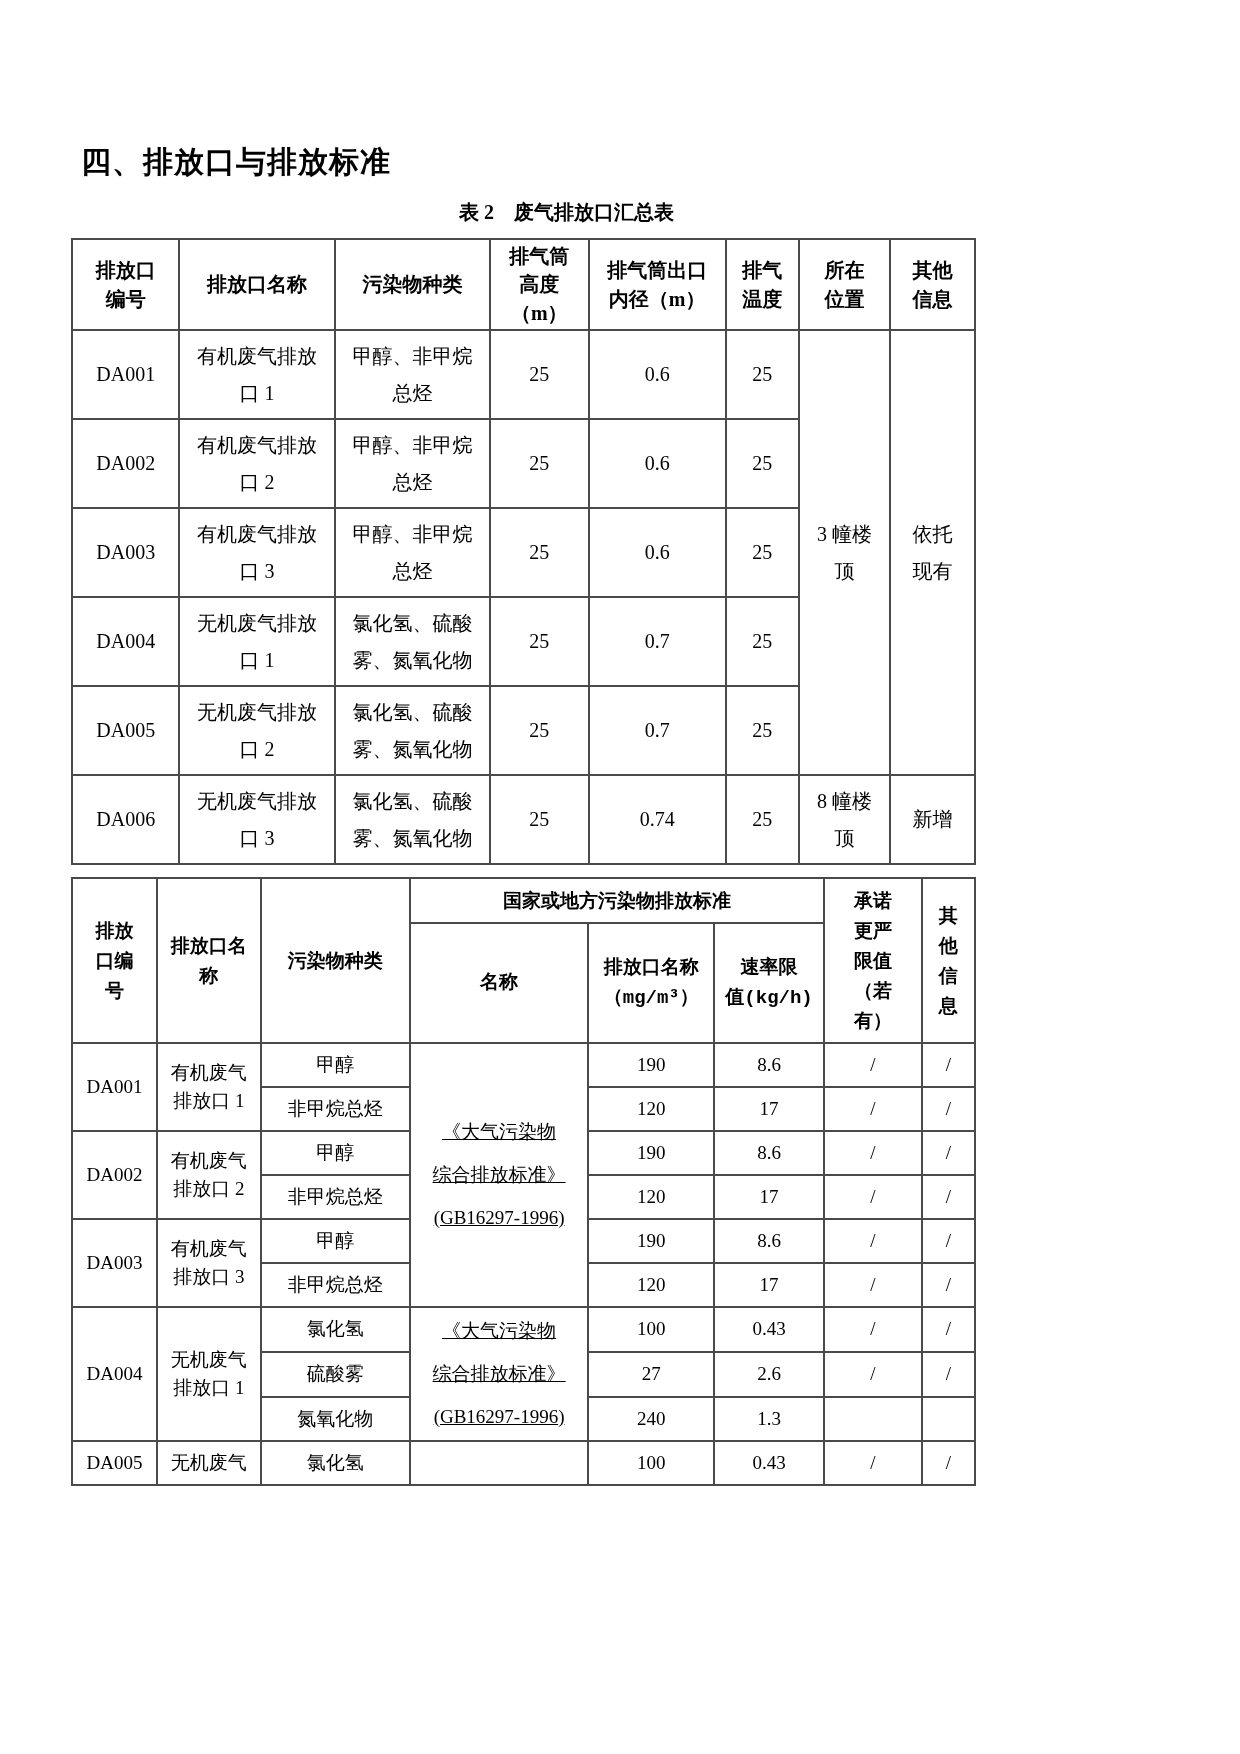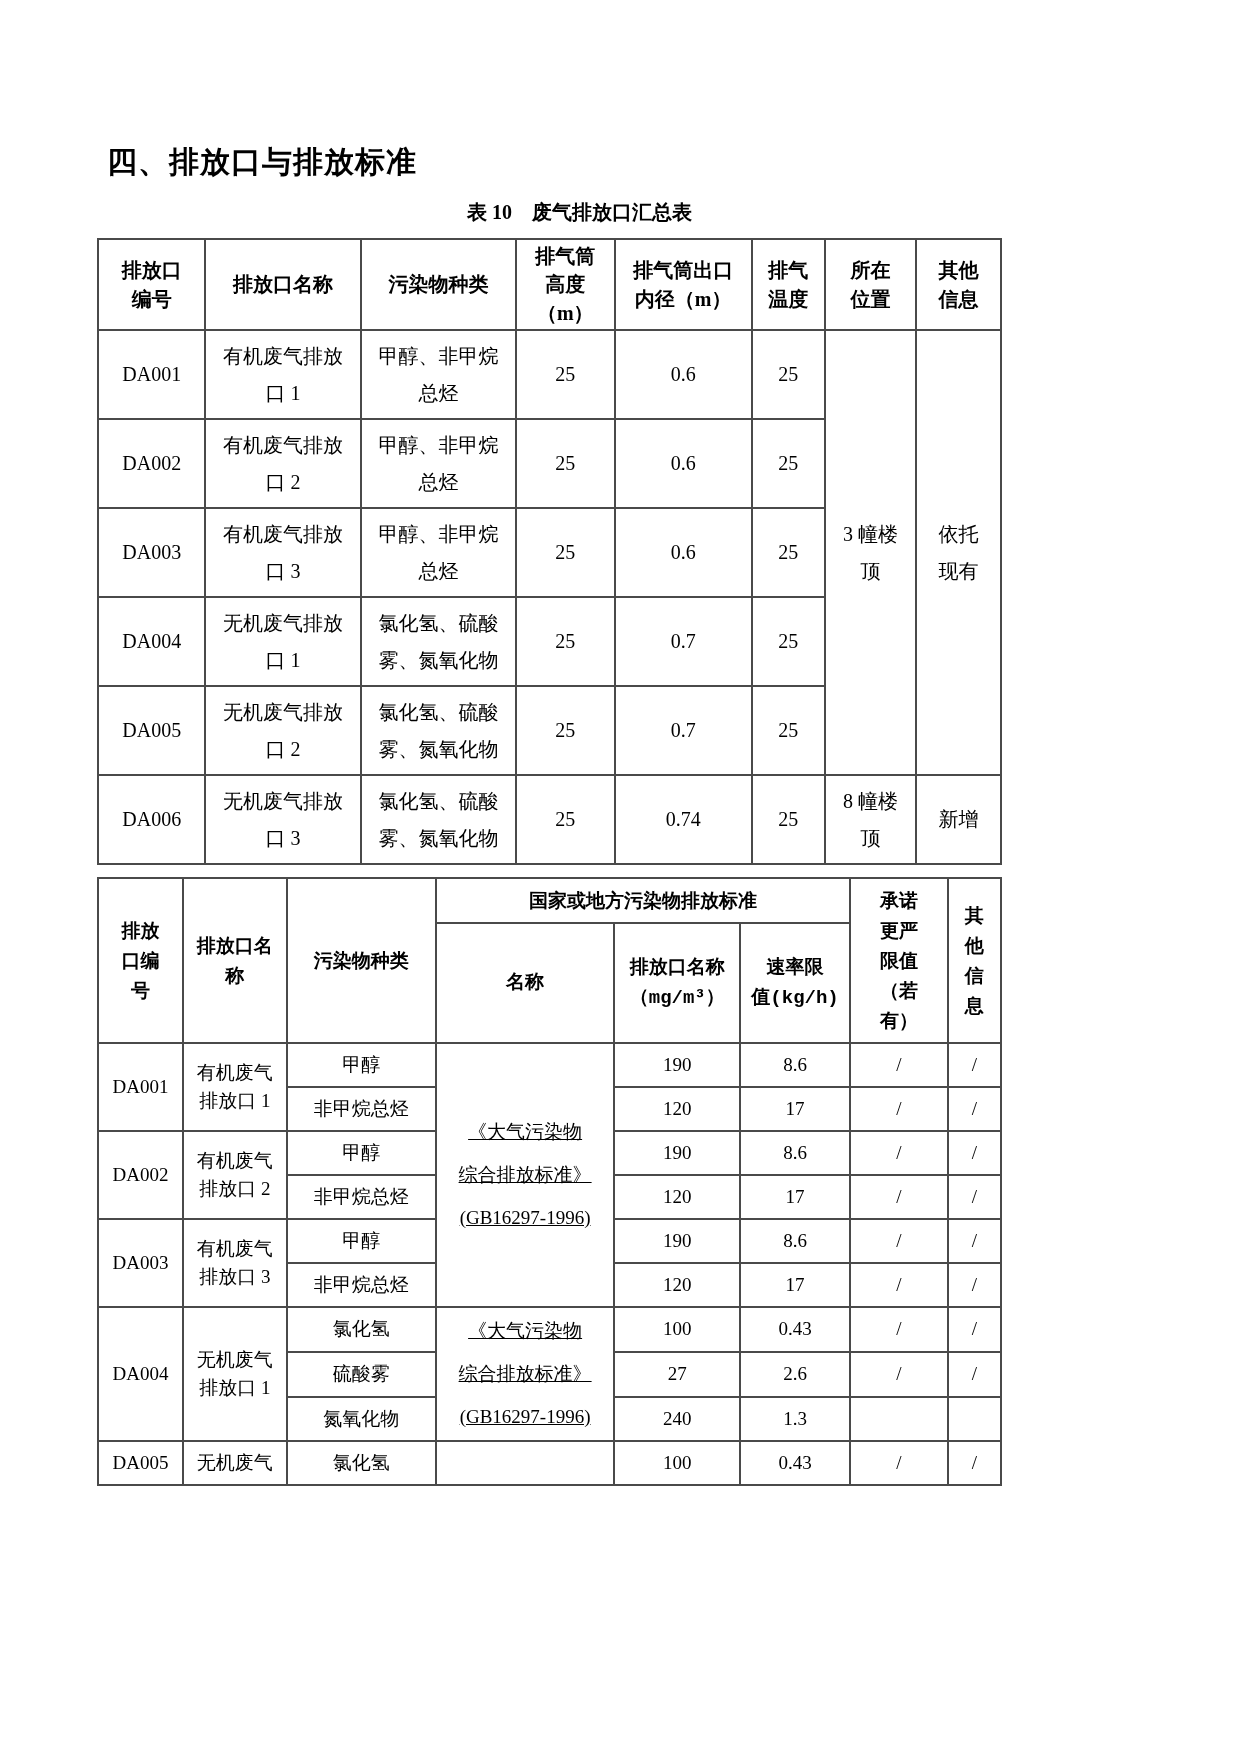--- a/index.html
+++ b/index.html
@@ -1,21 +1,21 @@
 <!DOCTYPE html>
 <html><head>
 <meta charset="utf-8">
 <style>
   html,body { margin:0; padding:0; background:#888; }
   .page {
     width:1240px; height:1754px; background:#ffffff; margin:0 auto;
     position:relative; color:#000;
     font-family:"Liberation Serif","DejaVu Serif",serif;
     box-sizing:border-box;
-    padding:142px 178px 0 97px;
+    padding:142px 178px 0 71px;
   }
   .heading {
     font-family:"Liberation Sans","DejaVu Sans",sans-serif;
     font-weight:bold; font-size:30px; line-height:40px;
     margin:0 0 0 10px; letter-spacing:1px;
   }
   .intro {
     font-size:21.5px; line-height:50px; text-indent:2em;
     text-align:justify; margin:18px 0 0 0;
   }
@@ -48,21 +48,21 @@
   .t17 td.std { line-height:2.25;text-decoration:underline; }
 </style>
 </head>
 <body>
 
 <div class="page">
 
   <h1 class="heading">四、排放口与排放标准</h1>
 
 
-  <div class="tbl-caption">表 10　废气排放口汇总表</div>
+  <div class="tbl-caption">表 2　废气排放口汇总表</div>
 
   <table class="t16">
     <colgroup>
       <col style="width:11.9%">
         <col style="width:17.2%">
         <col style="width:17.2%">
         <col style="width:10.9%">
       <col style="width:15.2%">
         <col style="width:8.1%">
         <col style="width:10.1%">

